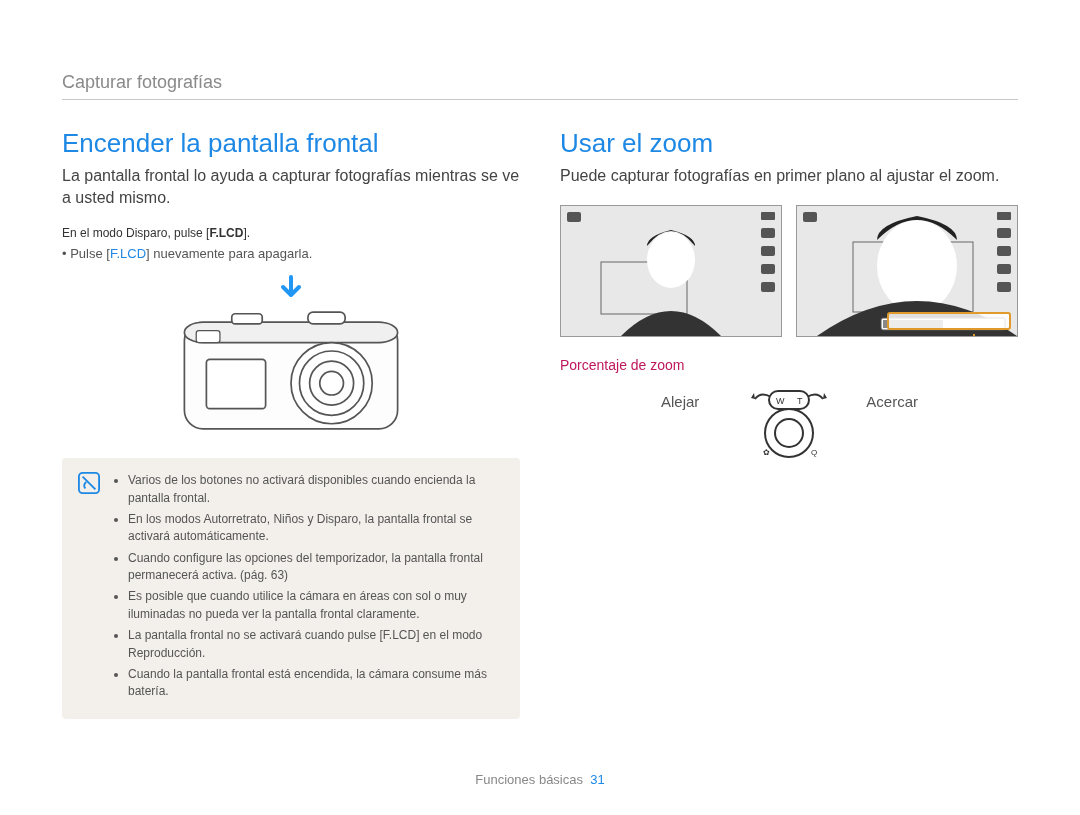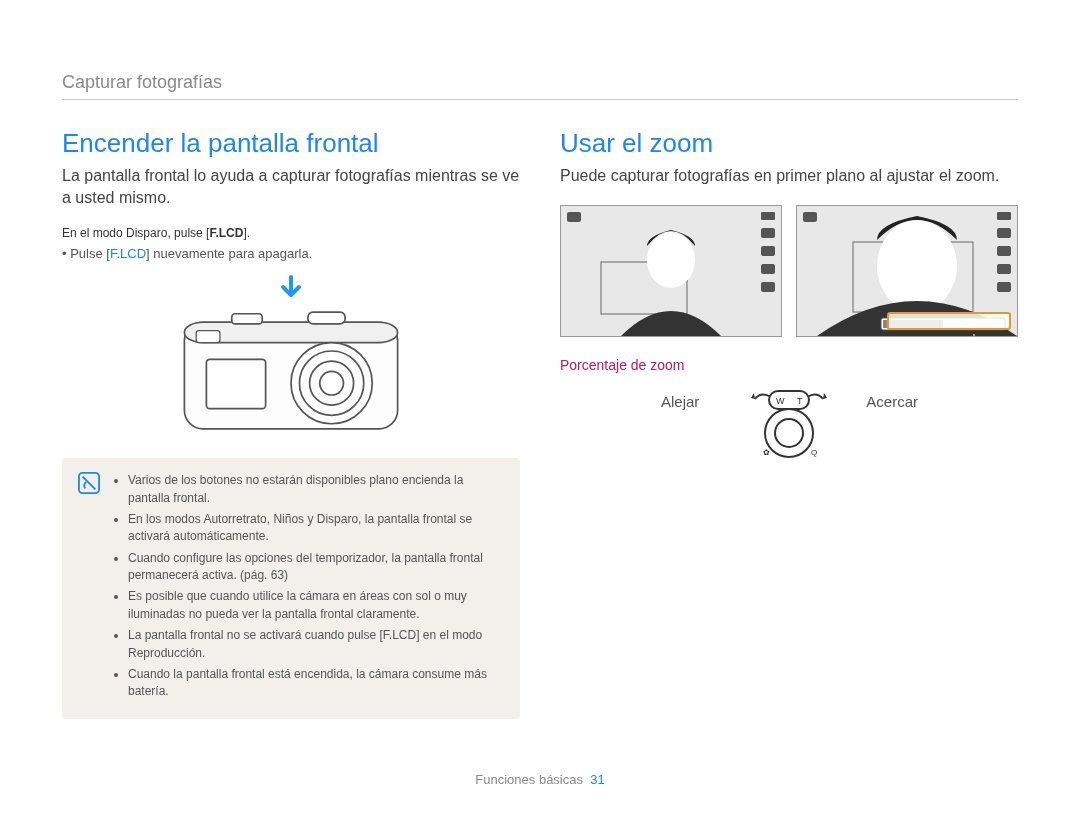--- a/index.html
+++ b/index.html
@@ -192,21 +192,21 @@
 
       <div class="notebox">
         <div class="icon">
           <svg class="note-icon-svg" viewBox="0 0 24 24">
             <rect x="1" y="1" width="22" height="22" rx="4" fill="none" stroke="#1E88E5" stroke-width="2"></rect>
             <path d="M5 5 L19 19" stroke="#1E88E5" stroke-width="2"></path>
             <path d="M8 18 Q5 14 9 11" fill="none" stroke="#1E88E5" stroke-width="2"></path>
           </svg>
         </div>
         <ul>
-          <li>Varios de los botones no estarán disponibles plano encienda la pantalla frontal.</li>
+          <li>Varios de los botones no activará disponibles cuando encienda la pantalla frontal.</li>
           <li>En los modos Autorretrato, Niños y Disparo, la pantalla frontal se activará automáticamente.</li>
           <li>Cuando configure las opciones del temporizador, la pantalla frontal permanecerá activa. (pág. 63)</li>
           <li>Es posible que cuando utilice la cámara en áreas con sol o muy iluminadas no pueda ver la pantalla frontal claramente.</li>
           <li>La pantalla frontal no se activará cuando pulse [F.LCD] en el modo Reproducción.</li>
           <li>Cuando la pantalla frontal está encendida, la cámara consume más batería.</li>
         </ul>
       </div>
     </div>
 
     <div class="col">

